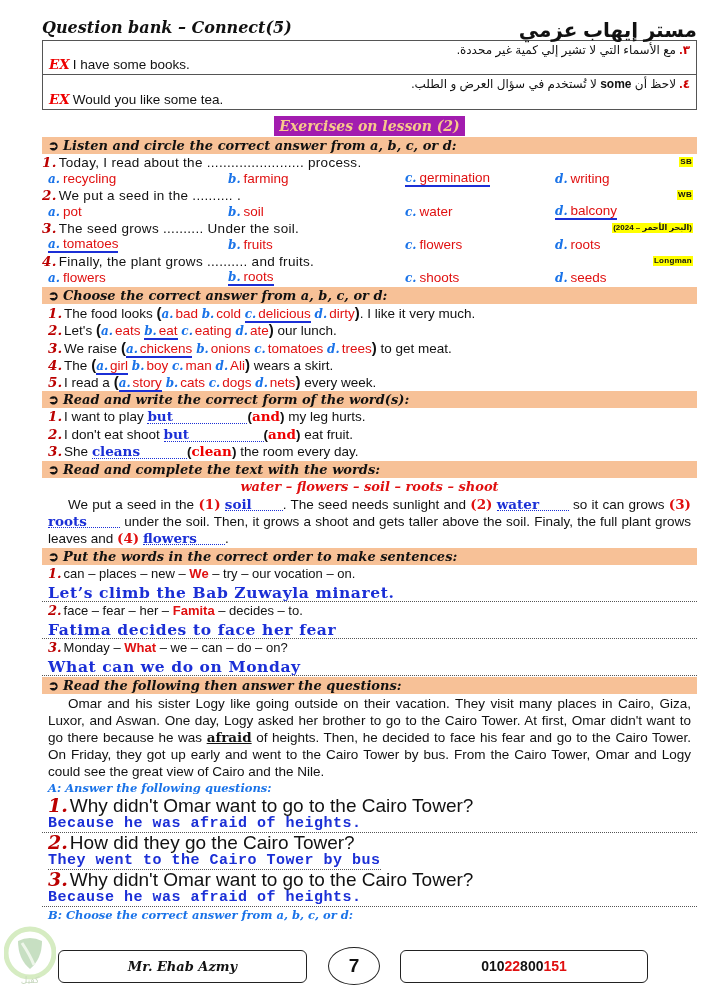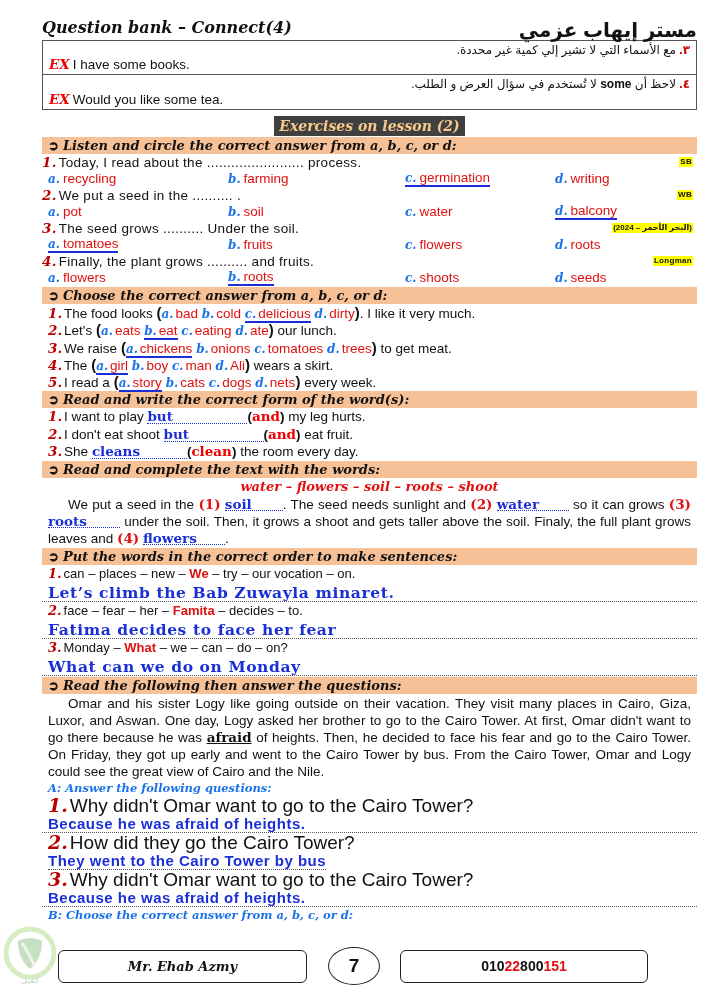--- a/index.html
+++ b/index.html
@@ -15,21 +15,21 @@
   .rule-box { border: 1px solid #555; width: 655px; }
   .rule-row { height: 34px; position: relative; border-bottom: 1px solid #555; }
   .rule-row:last-child { border-bottom: none; }
   .rule-ar { position: absolute; right: 6px; top: 2px; font-size: 12px; direction: rtl; }
   .rule-ar .num { color: #c00; font-weight: bold; }
   .rule-ar b { font-family: "Liberation Sans", sans-serif; }
   .rule-ex { position: absolute; left: 6px; bottom: 2px; font-size: 13.5px; }
   .ex-tag { color: #e00; font-family: "DejaVu Serif", serif; font-style: italic; font-weight: bold; margin-right: 3px; }
 
   .lesson-title-wrap { text-align: center; margin-top: 6px; height: 20px; }
-  .lesson-title { display: inline-block; background: #404040; color: #f7c98b; font-family: "DejaVu Serif", serif; font-weight: bold; font-style: italic; font-size: 14px; padding: 0 5px; line-height: 20px; }
+  .lesson-title { display: inline-block; background: #a21caf; color: #f7c98b; font-family: "DejaVu Serif", serif; font-weight: bold; font-style: italic; font-size: 14px; padding: 0 5px; line-height: 20px; }
 
   .section-head { background: #f7c197; height: 17px; line-height: 17px; font-family: "DejaVu Serif", serif; font-style: italic; font-weight: bold; font-size: 13px; padding-left: 6px; color: #111; margin-top: 1px; }
   .section-head .arrow { font-style: normal; margin-right: 4px; }
 
   .q-line { position: relative; height: 16.5px; line-height: 16.5px; font-size: 13.5px; letter-spacing: 0.3px; }
   .qnum { color: #b00; font-family: "DejaVu Serif", serif; font-style: italic; font-weight: bold; margin-right: 2px; }
   .tag { position: absolute; right: 4px; top: 3px; background: #ffff00; font-size: 8px; font-weight: bold; line-height: 10px; padding: 0 1px; }
   .opts { position: relative; height: 16.5px; line-height: 16.5px; font-size: 13.5px; }
   .opt { position: absolute; top: 0; color: #e01010; }
   .opt .l { color: #1a73e8; font-family: "DejaVu Serif", serif; font-style: italic; font-weight: bold; font-size: 12px; margin-right: 3px; }
@@ -54,39 +54,39 @@
 
   .ord-q { height: 18px; line-height: 18px; font-size: 13px; padding-left: 6px; }
   .ord-q .key { color: #e01010; font-weight: bold; }
   .ord-a { height: 19px; line-height: 19px; border-bottom: 1px dotted #555; color: #1b2fd6; font-family: "DejaVu Serif", serif; font-weight: bold; font-size: 15.5px; padding-left: 6px; letter-spacing: 0.6px; }
 
   .reading { font-size: 13.5px; line-height: 17px; padding: 1px 6px 0 6px; text-align: justify; }
   .reading .first { display: block; text-indent: 20px; }
   .afraid { font-family: "DejaVu Serif", serif; font-weight: bold; text-decoration: underline; }
   .sub-head { color: #1a73e8; font-family: "DejaVu Serif", serif; font-style: italic; font-weight: bold; font-size: 11.5px; height: 16px; line-height: 16px; padding-left: 6px; }
   .rq { height: 18px; line-height: 18px; font-size: 19px; padding-left: 6px; }
-  .ra { height: 19px; line-height: 19px; color: #1b2fd6; font-family: Liberation Sans, sans-serif; font-weight: bold; font-size: 15px; padding-left: 6px; border-bottom: 1px dotted #555; letter-spacing: 0.5px; }
+  .ra { height: 19px; line-height: 19px; color: #1b2fd6; font-family: Liberation Mono, monospace; font-weight: bold; font-size: 15px; padding-left: 6px; border-bottom: 1px dotted #555; letter-spacing: 0.5px; }
   .ra.short { border-bottom: none; }
   .ra.short span { border-bottom: 1px dotted #555; }
 
   .footer { position: absolute; top: 950px; left: 0; width: 707px; height: 36px; }
   .f-name { position: absolute; left: 58px; top: 0; width: 249px; height: 33px; border: 1.5px solid #222; border-radius: 6px; text-align: center; line-height: 31px; font-family: "DejaVu Serif", serif; font-style: italic; font-weight: bold; font-size: 13px; }
   .f-page { position: absolute; left: 328px; top: -3px; width: 52px; height: 38px; border: 1.5px solid #222; border-radius: 50%; text-align: center; line-height: 36px; font-weight: bold; font-size: 19px; }
   .f-phone { position: absolute; left: 400px; top: 0; width: 248px; height: 33px; border: 1.5px solid #222; border-radius: 6px; text-align: center; line-height: 31px; font-weight: bold; font-size: 14px; }
   .f-phone .r { color: #e01010; }
 
   .logo { position: absolute; left: 4px; top: 925px; width: 52px; height: 62px; }
 </style>
 </head>
 <body>
 
 <div class="page">
 
   <div class="topbar">
-    <div class="top-title">Question bank – Connect(4)</div>
+    <div class="top-title">Question bank – Connect(5)</div>
     <div class="top-arabic">مستر إيهاب عزمي</div>
   </div>
 
   <div class="rule-box">
     <div class="rule-row">
       <div class="rule-ar">
         <span class="num">٣.</span>
         <span>مع الأسماء التي لا تشير إلي كمية غير محددة.</span>
       </div>
       <div class="rule-ex">

